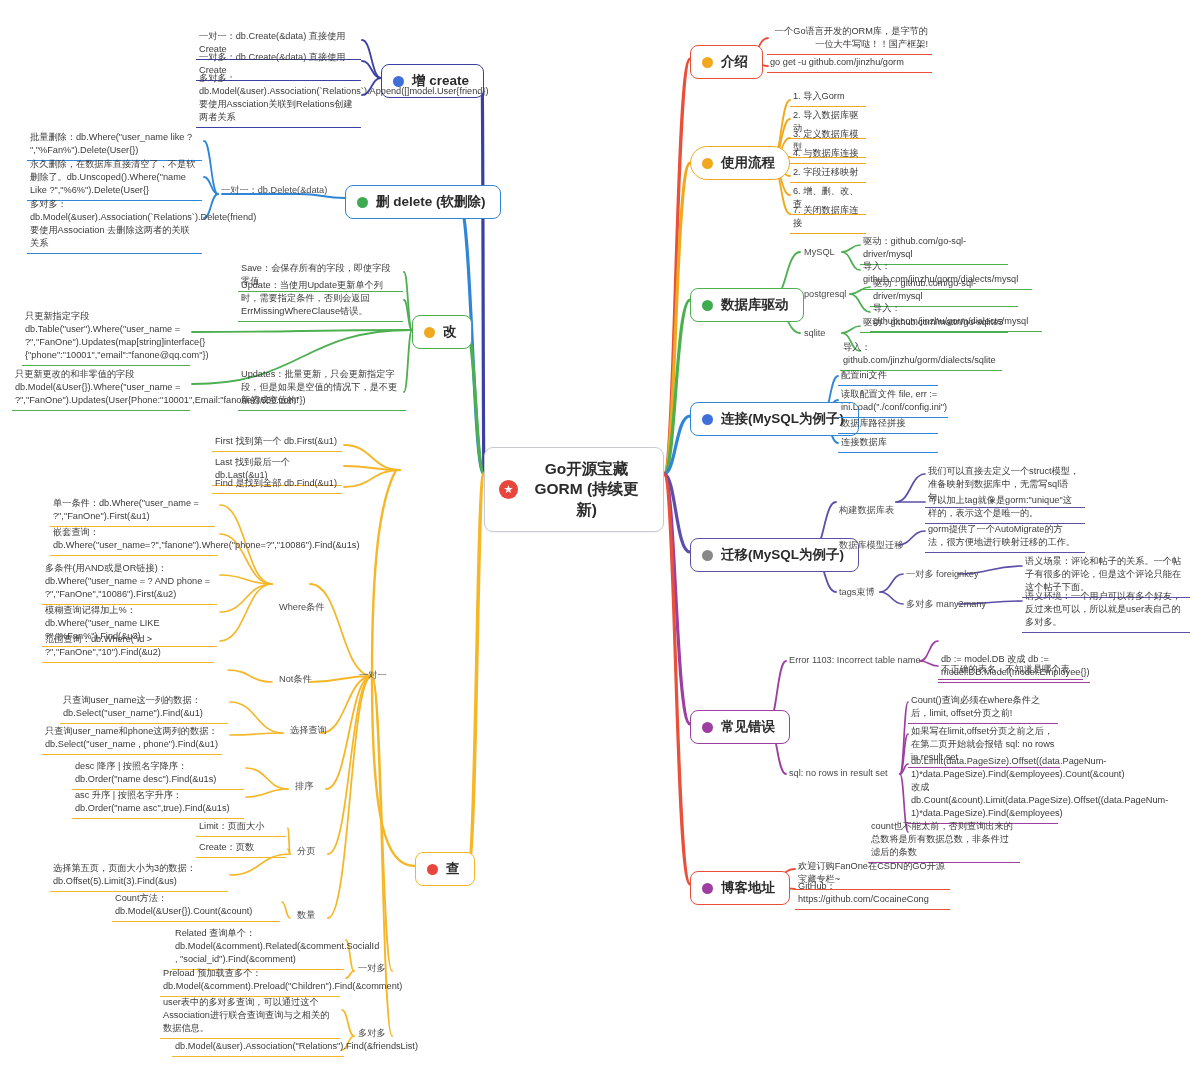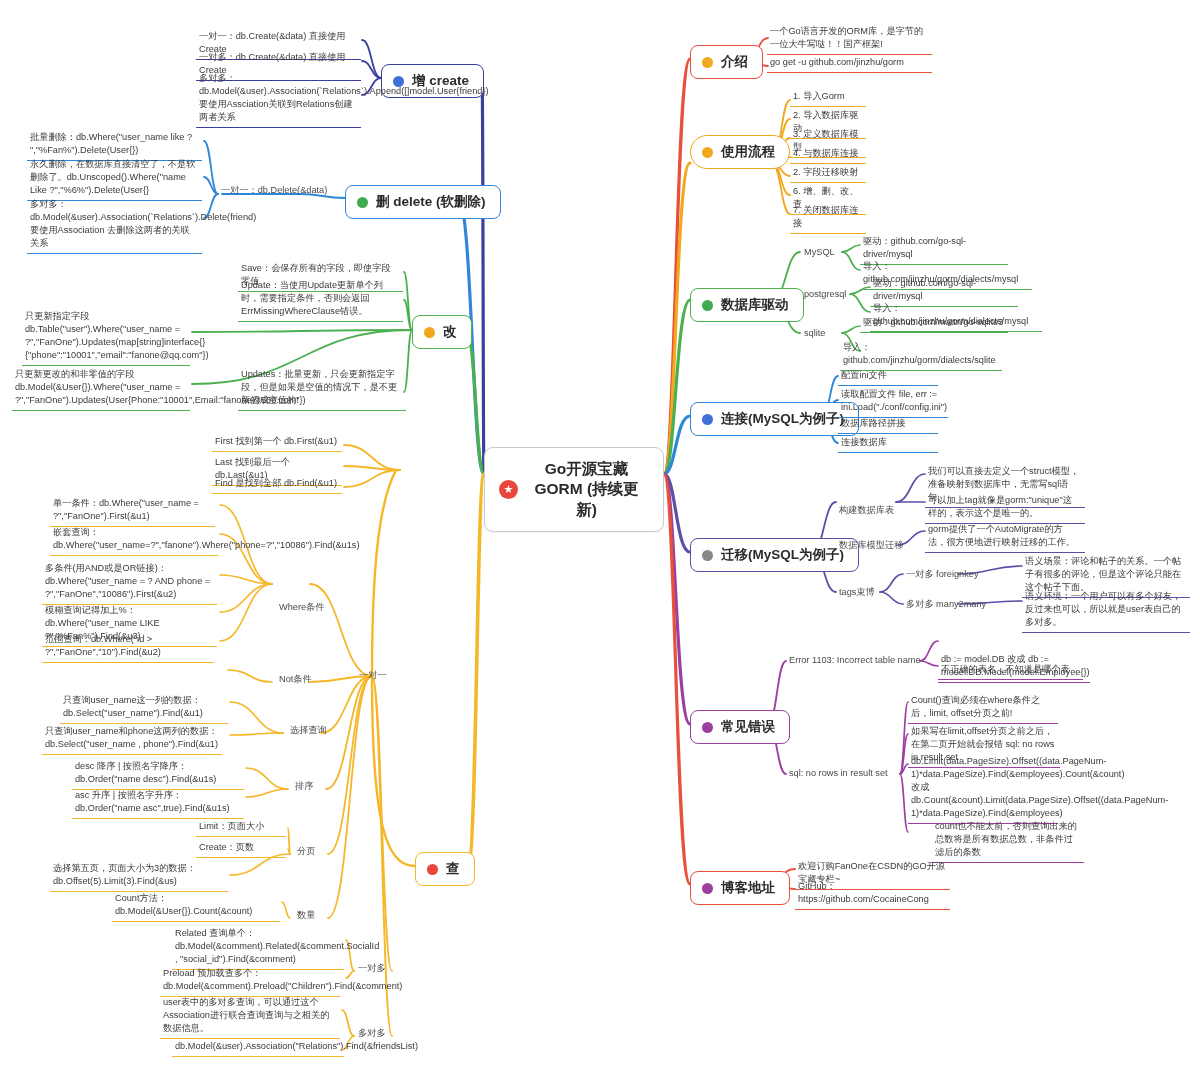--- a/index.html
+++ b/index.html
@@ -236,24 +236,24 @@
   <div class="node leaf" style="left: 160px; top: 965px; width: 180px; border-color: rgb(245, 183, 40); border-top-width: 0px;">Preload 预加载查多个：db.Model(&amp;comment).Preload("Children").Find(&amp;comment)</div>
 
   <div class="node plain" style="left:355px;top:1026px;">多对多</div>
   <div class="node leaf" style="left: 160px; top: 994px; width: 180px; border-color: rgb(245, 183, 40); border-top-width: 0px;">user表中的多对多查询，可以通过这个Association进行联合查询查询与之相关的数据信息。</div>
   <div class="node leaf" style="left: 172px; top: 1038px; width: 172px; border-color: rgb(245, 183, 40); border-top-width: 0px;">db.Model(&amp;user).Association("Relations").Find(&amp;friendsList)</div>
 
   <div class="node main" id="n-intro" style="left:690px;top:45px;border-color:#e8503a;">
     <span class="dot" style="background:#f0a91e;"></span>
     <span>介绍</span>
   </div>
-  <div class="node leaf" style="left: 767px; top: 23px; width: 165px; border-color: rgb(232, 80, 58); border-top-width: 0px;">一个Go语言开发的ORM库，是字节的一位大牛写哒！！国产框架!</div>
+  <div class="node leaf" style="left: 767px; top: 23px; width: 165px; border-color: rgb(232, 80, 58); border-top-width: 0px; text-align: right;">一个Go语言开发的ORM库，是字节的一位大牛写哒！！国产框架!</div>
   <div class="node leaf" style="left: 767px; top: 54px; width: 165px; border-color: rgb(232, 80, 58); border-top-width: 0px;">go get -u github.com/jinzhu/gorm</div>
 
-  <div class="node main" id="n-flow" style="left:690px;top:135px;border-color:#f0a91e;border-radius:17px;">
+  <div class="node main" id="n-flow" style="left:690px;top:146px;border-color:#f0a91e;border-radius:17px;">
     <span class="dot" style="background:#f0a91e;"></span>
     <span>使用流程</span>
   </div>
   <div class="node leaf" style="left: 790px; top: 88px; width: 76px; border-color: rgb(240, 169, 30); border-top-width: 0px;">1. 导入Gorm</div>
   <div class="node leaf" style="left: 790px; top: 107px; width: 76px; border-color: rgb(240, 169, 30); border-top-width: 0px;">2. 导入数据库驱动</div>
   <div class="node leaf" style="left: 790px; top: 126px; width: 76px; border-color: rgb(240, 169, 30); border-top-width: 0px;">3. 定义数据库模型</div>
   <div class="node leaf" style="left: 790px; top: 145px; width: 76px; border-color: rgb(240, 169, 30); border-top-width: 0px;">4. 与数据库连接</div>
   <div class="node leaf" style="left: 790px; top: 164px; width: 76px; border-color: rgb(240, 169, 30); border-top-width: 0px;">2. 字段迁移映射</div>
   <div class="node leaf" style="left: 790px; top: 183px; width: 76px; border-color: rgb(240, 169, 30); border-top-width: 0px;">6. 增、删、改、查</div>
   <div class="node leaf" style="left: 790px; top: 202px; width: 76px; border-color: rgb(240, 169, 30); border-top-width: 0px;">7. 关闭数据库连接</div>
@@ -305,21 +305,21 @@
     <span>常见错误</span>
   </div>
   <div class="node plain" style="left:786px;top:653px;">Error 1103: Incorrect table name</div>
   <div class="node leaf" style="left: 938px; top: 630px; width: 145px; border-color: rgb(156, 63, 160); border-top-width: 0px; margin-top: 31px;">不正确的表名，不知道是哪个表</div>
   <div class="node leaf" style="left: 938px; top: 651px; width: 152px; border-color: rgb(156, 63, 160); border-top-width: 0px;">db := model.DB 改成 db := model.DB.Model(model.Employee{})</div>
 
   <div class="node plain" style="left:786px;top:766px;">sql: no rows in result set</div>
   <div class="node leaf" style="left: 908px; top: 692px; width: 150px; border-color: rgb(156, 63, 160); border-top-width: 0px;">Count()查询必须在where条件之后，limit, offset分页之前!</div>
   <div class="node leaf" style="left: 908px; top: 723px; width: 152px; border-color: rgb(156, 63, 160); border-top-width: 0px;">如果写在limit,offset分页之前之后，在第二页开始就会报错 sql: no rows in result set</div>
   <div class="node leaf" style="left: 908px; top: 753px; width: 150px; border-color: rgb(156, 63, 160); border-top-width: 0px;">db.Limit(data.PageSize).Offset((data.PageNum-1)*data.PageSize).Find(&amp;employees).Count(&amp;count) 改成db.Count(&amp;count).Limit(data.PageSize).Offset((data.PageNum-1)*data.PageSize).Find(&amp;employees)</div>
-  <div class="node leaf" style="left: 932px; top: 818px; width: 152px; border-color: rgb(156, 63, 160); border-top-width: 0px;">count也不能太前，否则查询出来的总数将是所有数据总数，非条件过滤后的条数</div>
+  <div class="node leaf" style="left: 868px; top: 818px; width: 152px; border-color: rgb(156, 63, 160); border-top-width: 0px;">count也不能太前，否则查询出来的总数将是所有数据总数，非条件过滤后的条数</div>
 
   <div class="node main" id="n-blog" style="left:690px;top:871px;border-color:#e8503a;">
     <span class="dot" style="background:#9c3fa0;"></span>
     <span>博客地址</span>
   </div>
   <div class="node leaf" style="left: 795px; top: 858px; width: 155px; border-color: rgb(232, 80, 58); border-top-width: 0px;">欢迎订购FanOne在CSDN的GO开源宝藏专栏~</div>
   <div class="node leaf" style="left: 795px; top: 878px; width: 155px; border-color: rgb(232, 80, 58); border-top-width: 0px;">GitHub：https://github.com/CocaineCong</div>
 </div>
 
 </body></html>

